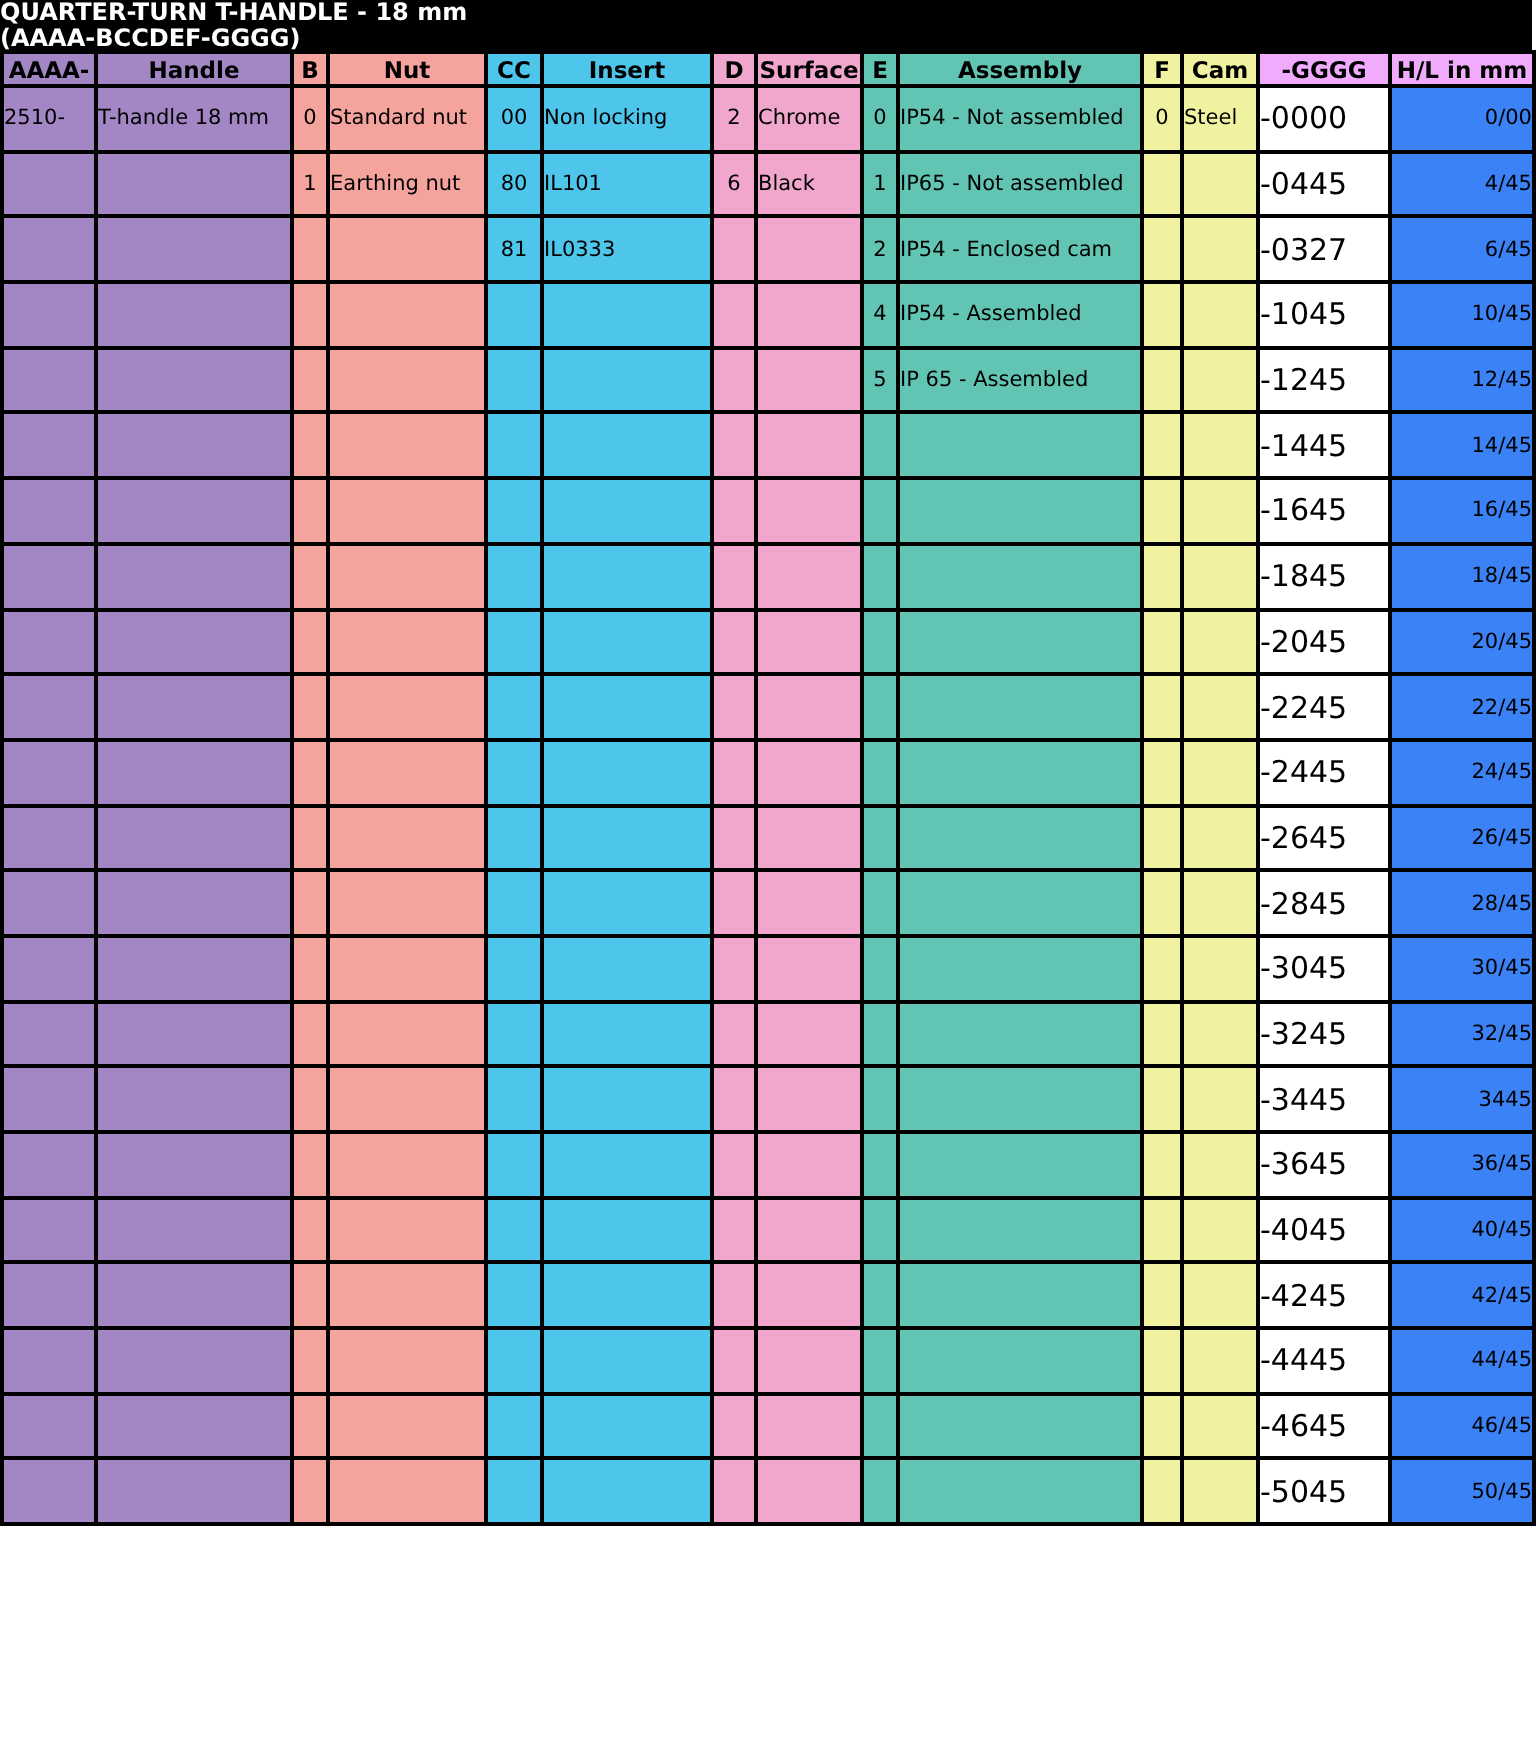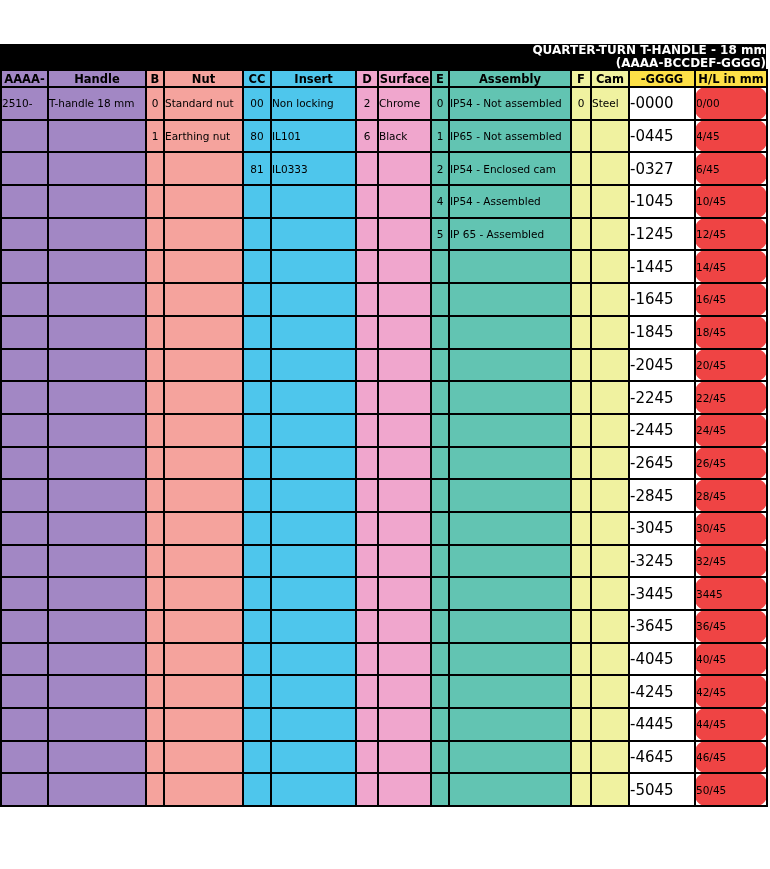--- a/index.html
+++ b/index.html
@@ -11,26 +11,25 @@
   }
   .sheet {
     width: 766px;
     margin: 0;
   }
   .titlebar {
     background: var(--titlebg, #000);
     color: var(--titletext, #fff);
     width: 766px;
     height: 25px;
-    text-align: right;
+    text-align: left;
     font-weight: bold;
     font-size: 12px;
     line-height: 12.5px;
     overflow: hidden;
-    margin-top: 44px;
   }
   table.codes {
     border-collapse: collapse;
     table-layout: fixed;
     width: 766px;
   }
   table.codes th, table.codes td {
     border: 2px solid #000;
     overflow: hidden;
     white-space: nowrap;
@@ -46,32 +45,31 @@
   }
   td { font-size: 10.5px; }
   .lt { text-align: left; padding-left: 5px; }
   .ct { text-align: center; }
   .bg-purple { background: var(--purple); }
   .bg-salmon { background: var(--salmon); }
   .bg-cyan   { background: var(--cyan); }
   .bg-pink   { background: var(--pink); }
   .bg-teal   { background: var(--teal); }
   .bg-yellow { background: var(--yellow); }
-  .bg-white  { background: #fde047; }
+  .bg-white  { background: #f0abfc; }
   td.c-gggg {
     font-size: 15px;
     text-align: left;
     background: #ffffff;
   }
   td.c-hl {
     font-size: 10.5px;
-    text-align: left;
+    text-align: right;
     padding-left: 6px;
-    background: #ef4444;
-    border-radius: 11px;
+    background: #3b82f6;
   }
   
   col.w-aaaa    { width: 47px; }
   col.w-handle  { width: 98px; }
   col.w-b       { width: 18px; }
   col.w-nut     { width: 79px; }
   col.w-cc      { width: 28px; }
   col.w-insert  { width: 85px; }
   col.w-d       { width: 22px; }
   col.w-surface { width: 53px; }

